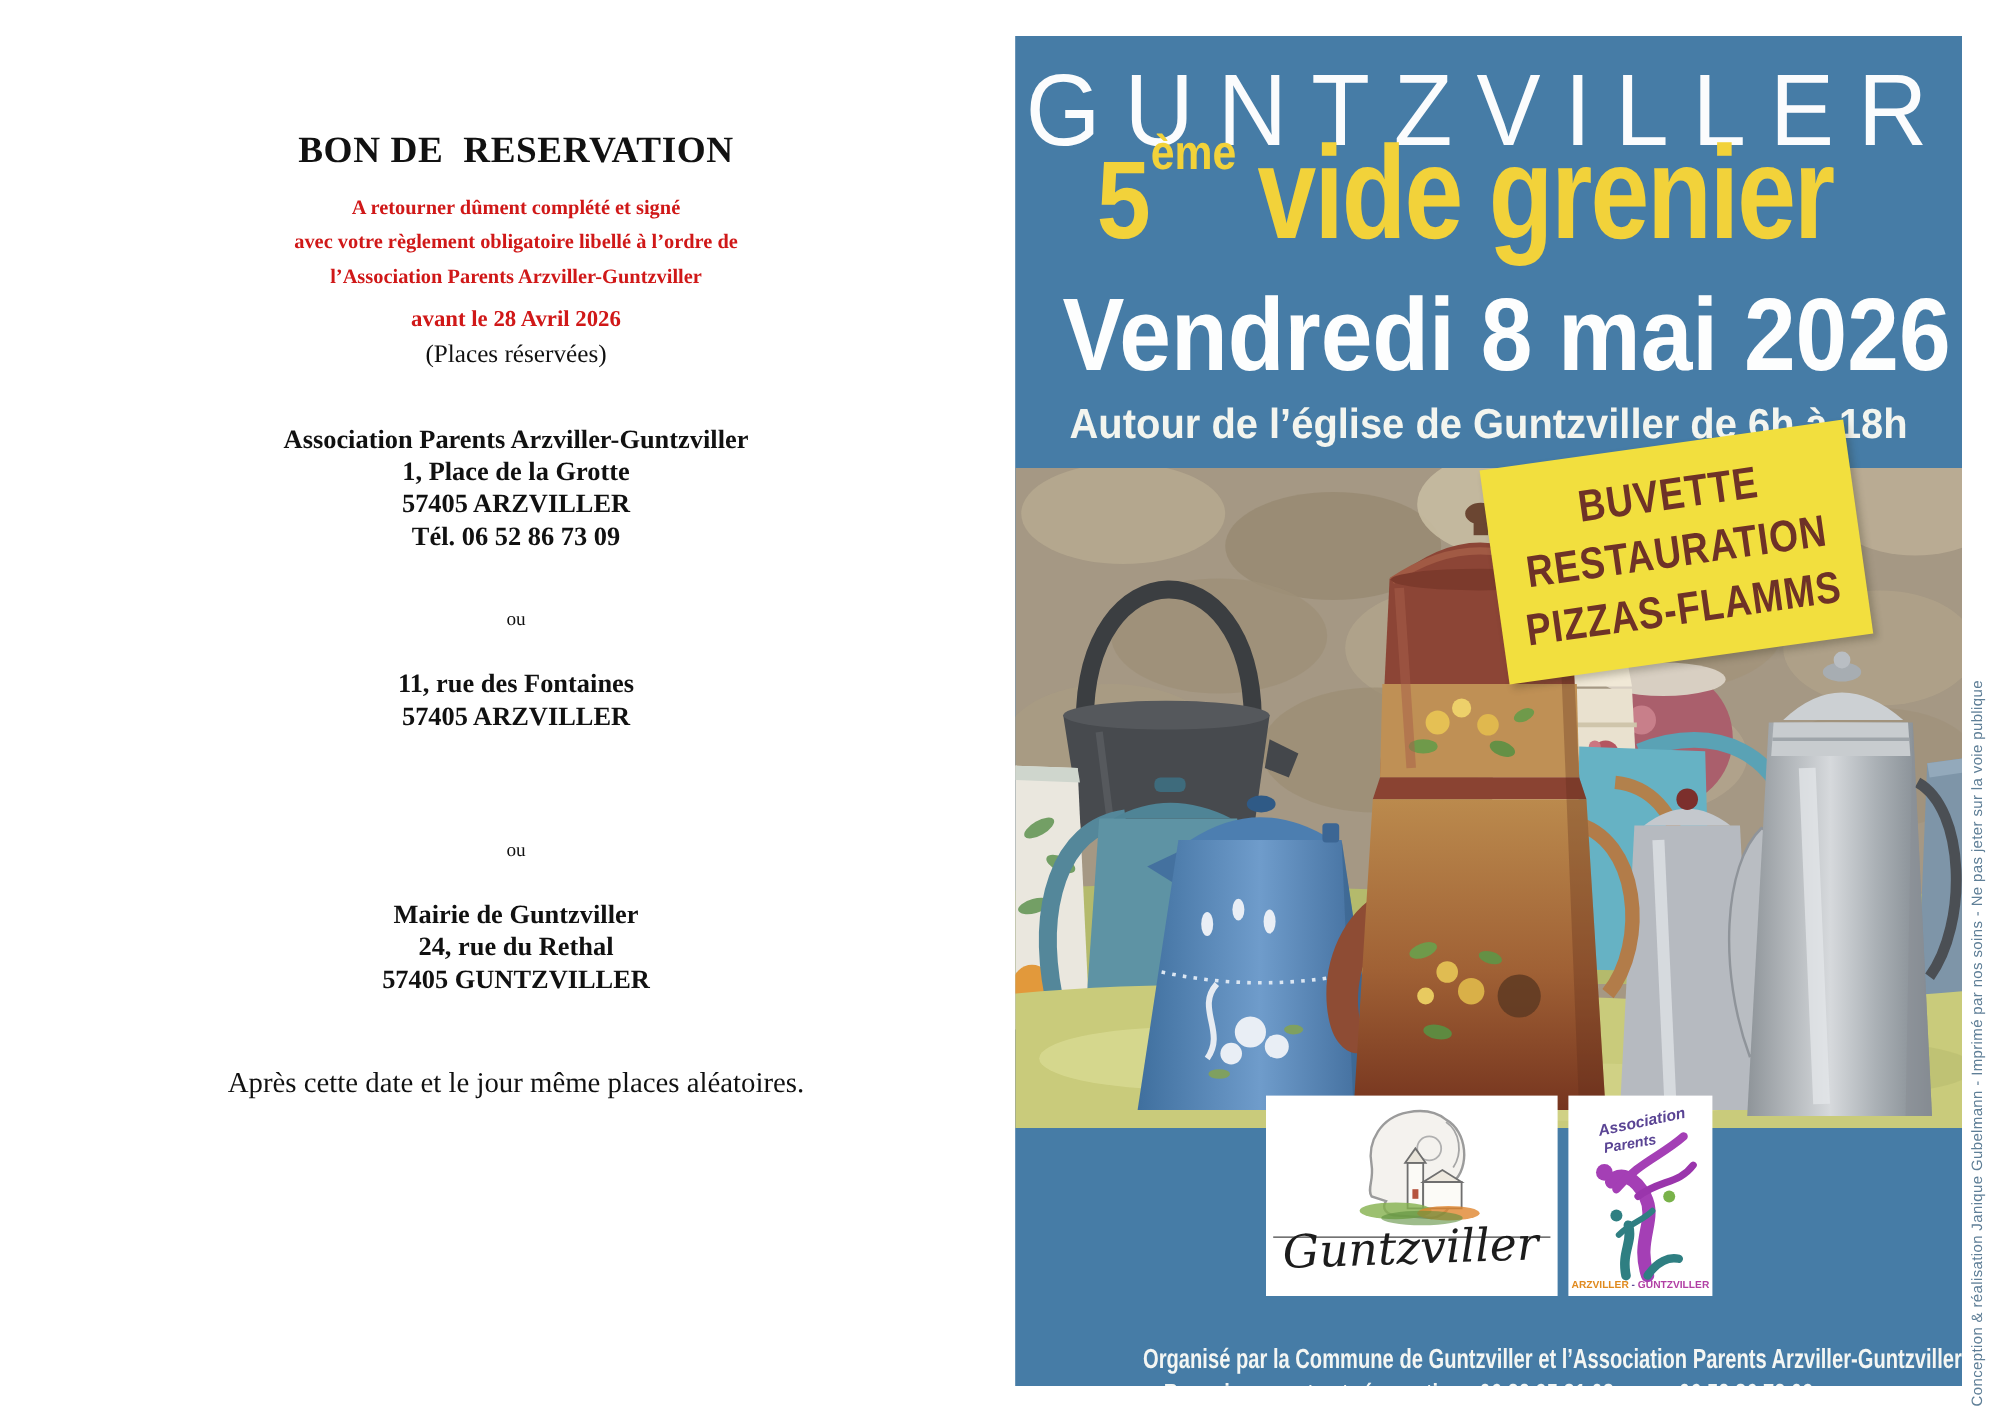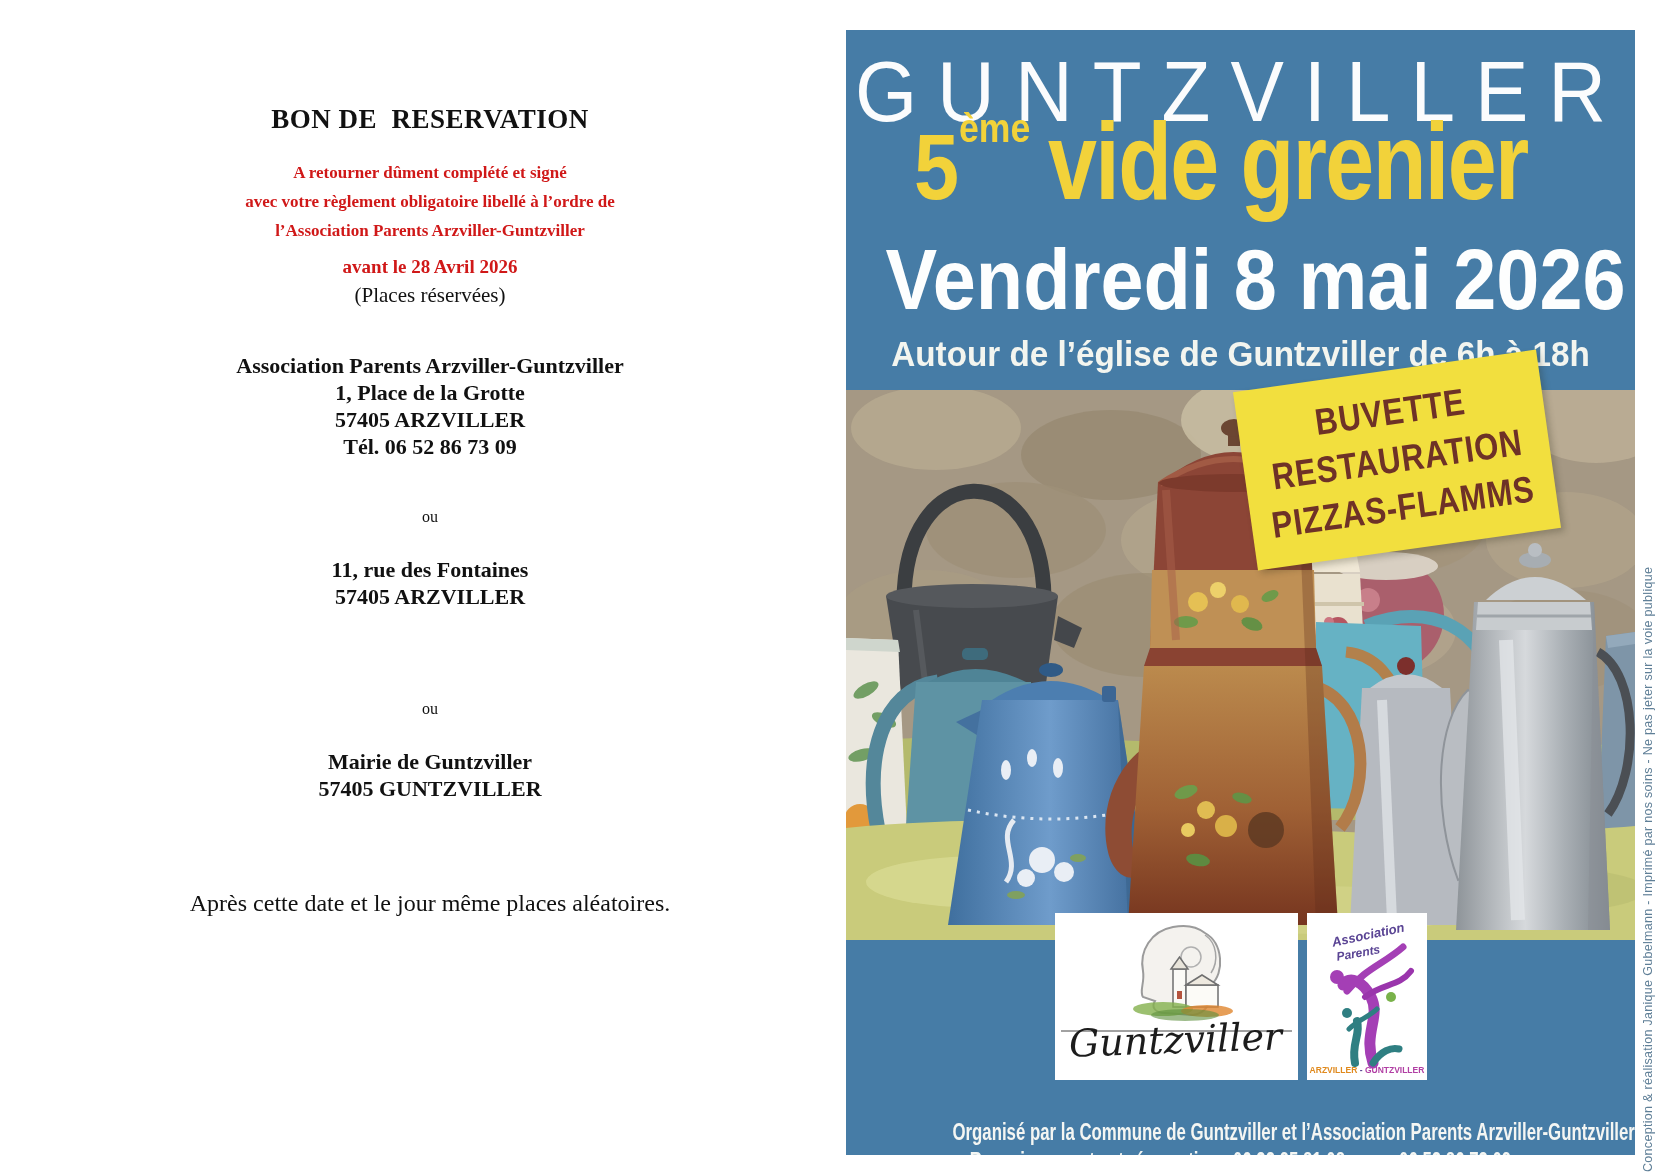--- a/index.html
+++ b/index.html
@@ -2,21 +2,21 @@
 <html><head>
 <meta charset="utf-8">
 <style>
   html,body{margin:0;padding:0;}
   body{width:1661px;height:1175px;background:#ffffff;position:relative;overflow:hidden;
        font-family:"Liberation Serif", serif;color:#111;}
   .page{position:absolute;inset:0;}
 
   
   .form-block{position:absolute;left:55px;width:750px;text-align:center;}
-  .form-title{top:86px;font-size:27px;font-weight:bold;letter-spacing:.5px;white-space:pre;}
+  .form-title{top:86px;font-size:31px;font-weight:bold;letter-spacing:.5px;white-space:pre;}
   .red-block{top:158px;font-size:17px;font-weight:bold;line-height:29px;}
   .red-txt{color:#d01818;}
   .deadline{top:256px;font-size:19px;font-weight:bold;}
   .note{top:283px;font-size:21px;font-weight:normal;}
   .contact{font-size:22px;font-weight:bold;line-height:27px;}
   .c1{top:352px;} .c2{top:556px;} .c3{top:748px;}
   .sep{font-size:16px;font-weight:normal;}
   .sep1{top:508px;} .sep2{top:700px;}
   .footnote{top:890px;font-size:24px;font-weight:normal;}
 
@@ -83,20 +83,21 @@
 
     <div class="form-block contact c2">
       <div>11, rue des Fontaines</div>
       <div>57405 ARZVILLER</div>
     </div>
 
     <div class="form-block sep sep2">ou</div>
 
     <div class="form-block contact c3">
       <div>Mairie de Guntzviller</div>
+      <div>24, rue du Rethal</div>
       <div>57405 GUNTZVILLER</div>
     </div>
 
     <div class="form-block footnote">Après cette date et le jour même places aléatoires.</div>
   </section>
 
   <section class="poster">
 
     <div class="line town">GUNTZVILLER</div>
 

